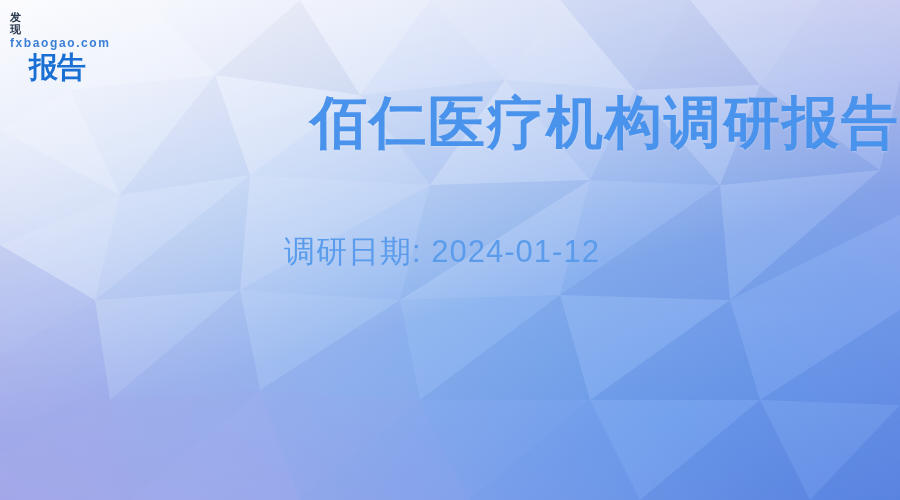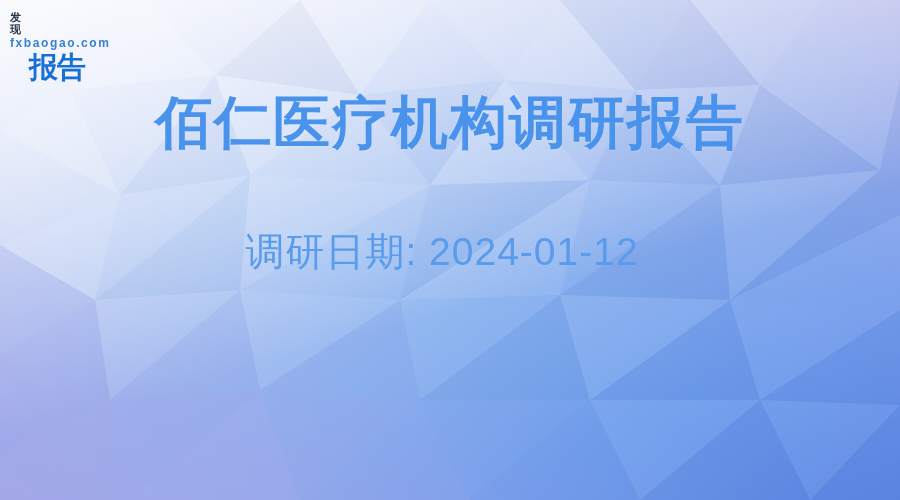--- a/index.html
+++ b/index.html
@@ -76,39 +76,39 @@
     line-height: 10px;
     white-space: nowrap;
   }
 
   
   #title {
     position: absolute;
     left: 0;
     right: 0;
     top: 88px;
-    text-align: center;
+    text-align: right;
     font-size: 57px;
     font-weight: 900;
     letter-spacing: 2px;
     color: #4a93ec;
     line-height: 68px;
     white-space: nowrap;
     z-index: 4;
     text-shadow: 0 1px 2px rgba(255,255,255,0.22);
   }
 
   
   #subtitle {
     position: absolute;
     left: 0;
     right: 16px;
     top: 232px;
     text-align: center;
-    font-size: 39px;
+    font-size: 31px;
     font-weight: 400;
     letter-spacing: 1px;
     color: #5a9ceb;
     line-height: 40px;
     white-space: nowrap;
     z-index: 4;
   }
 
   
   #tagline {

